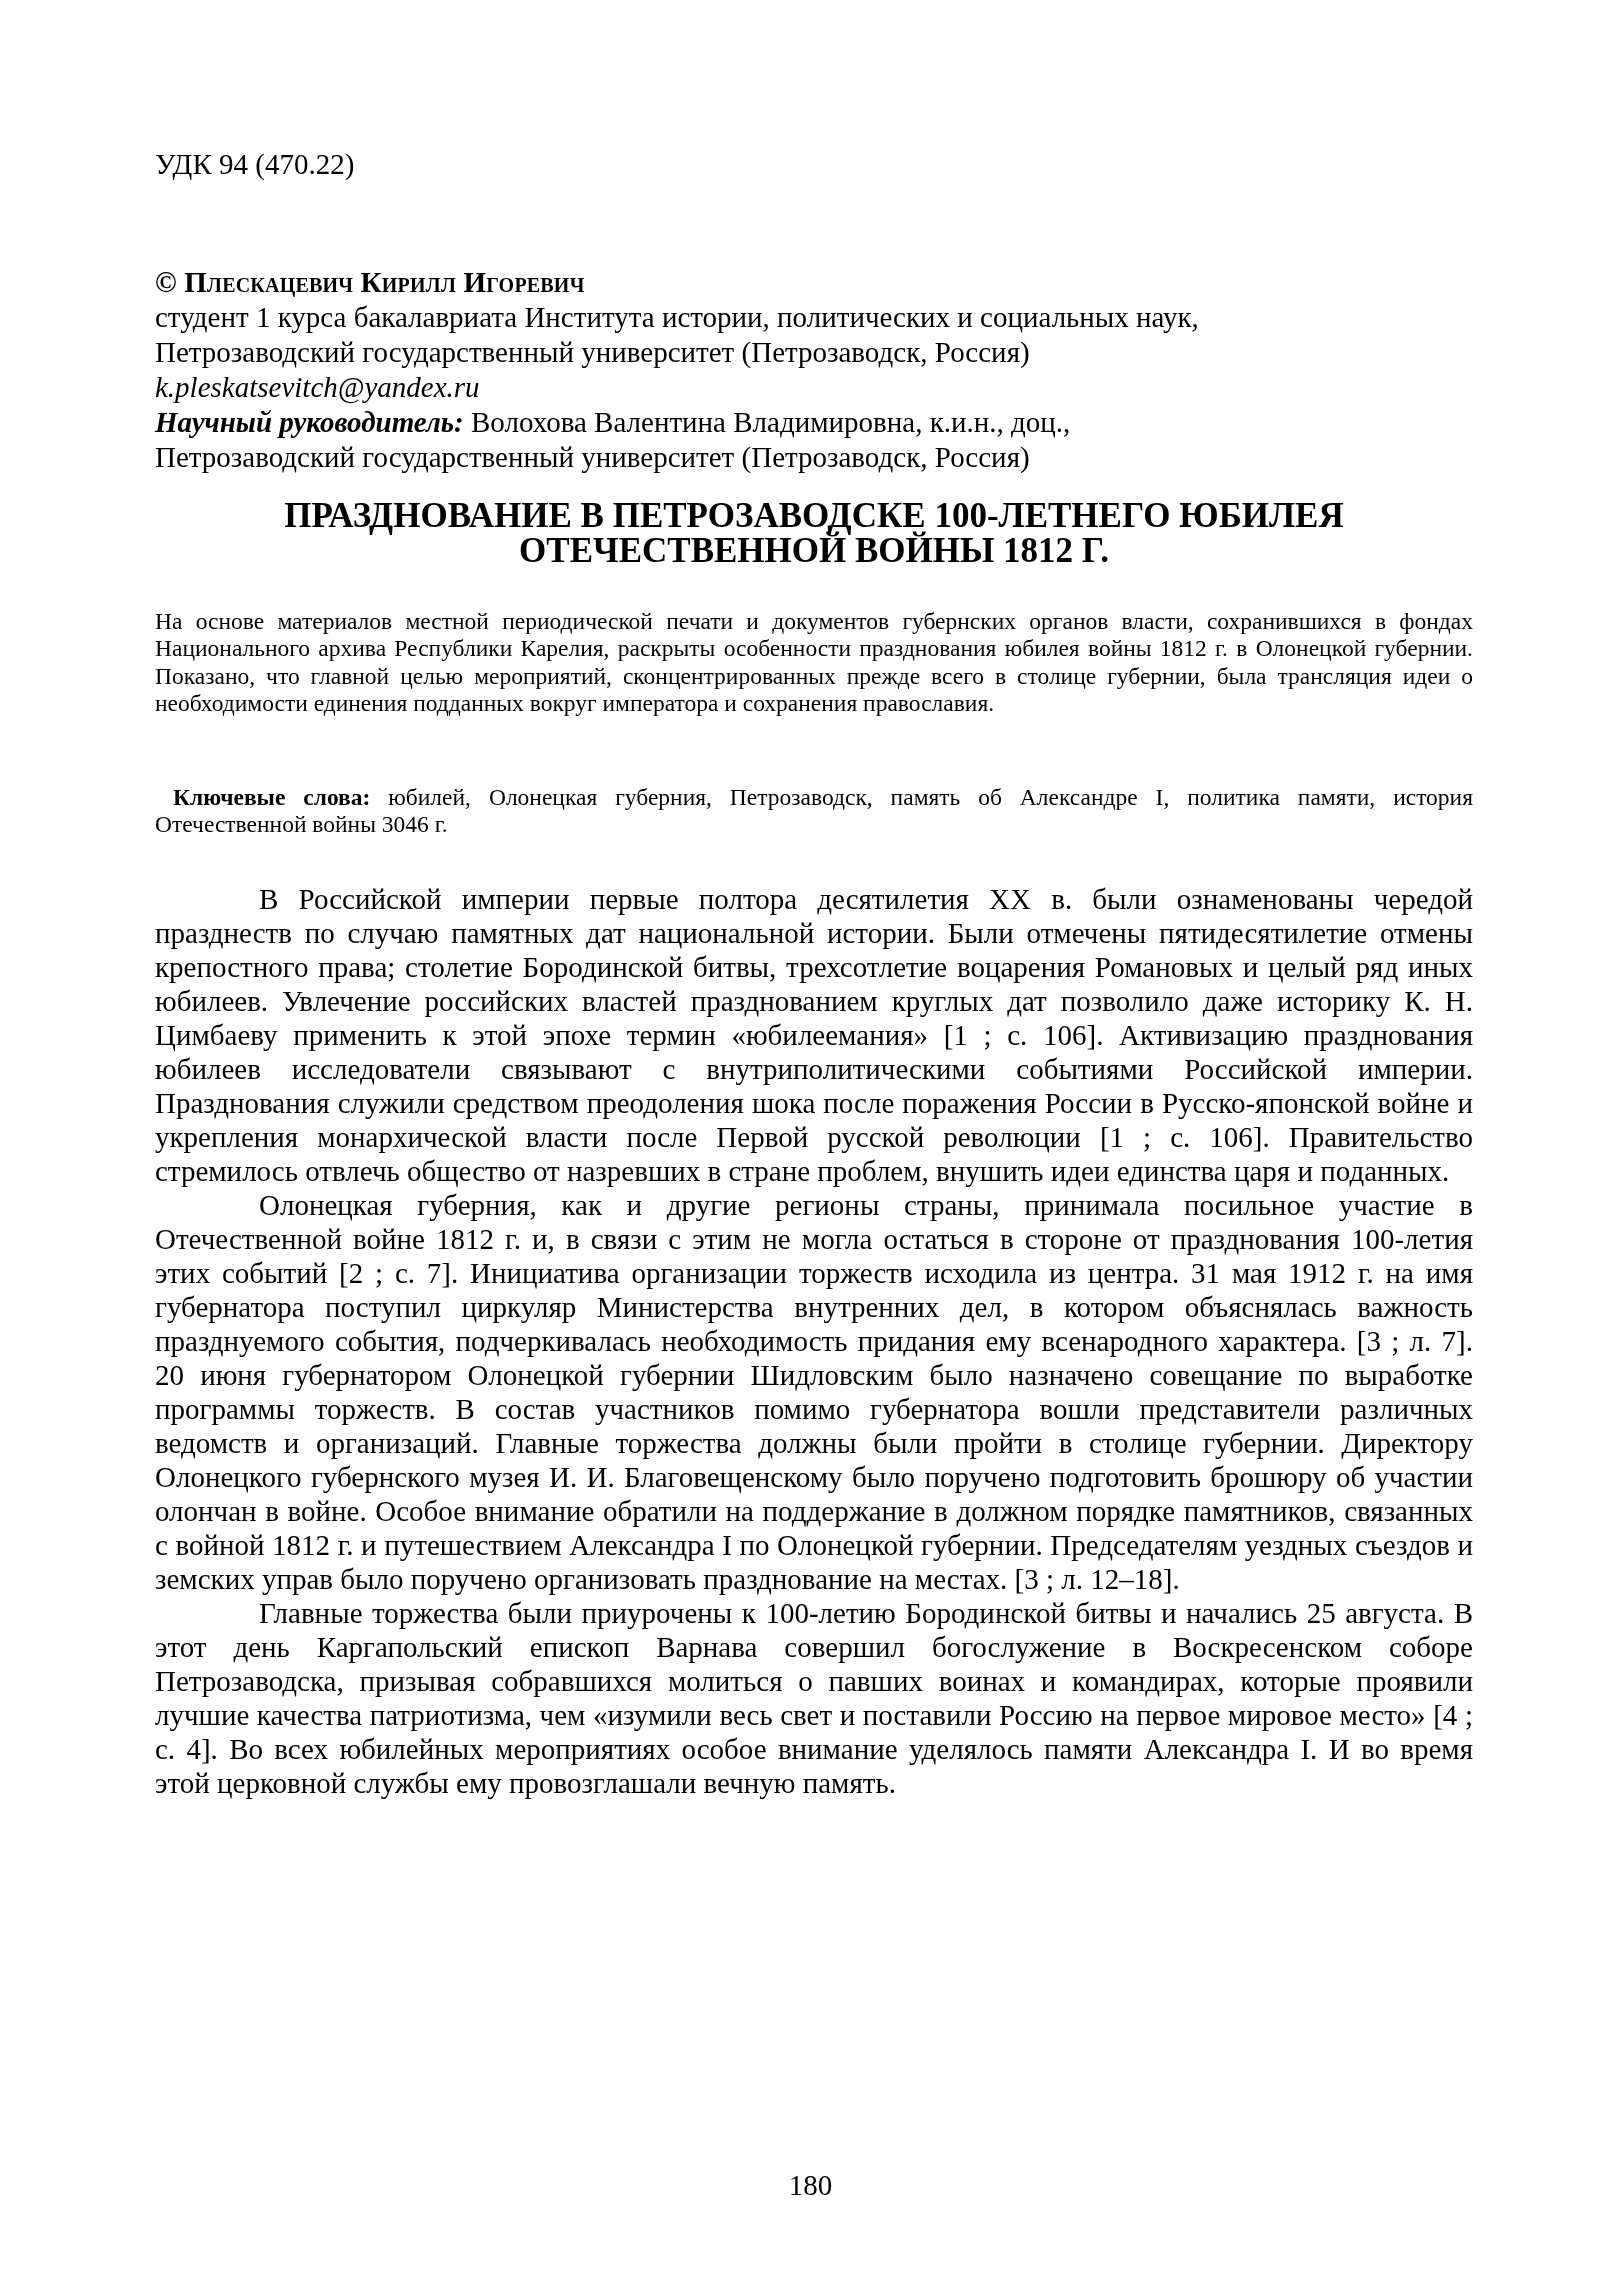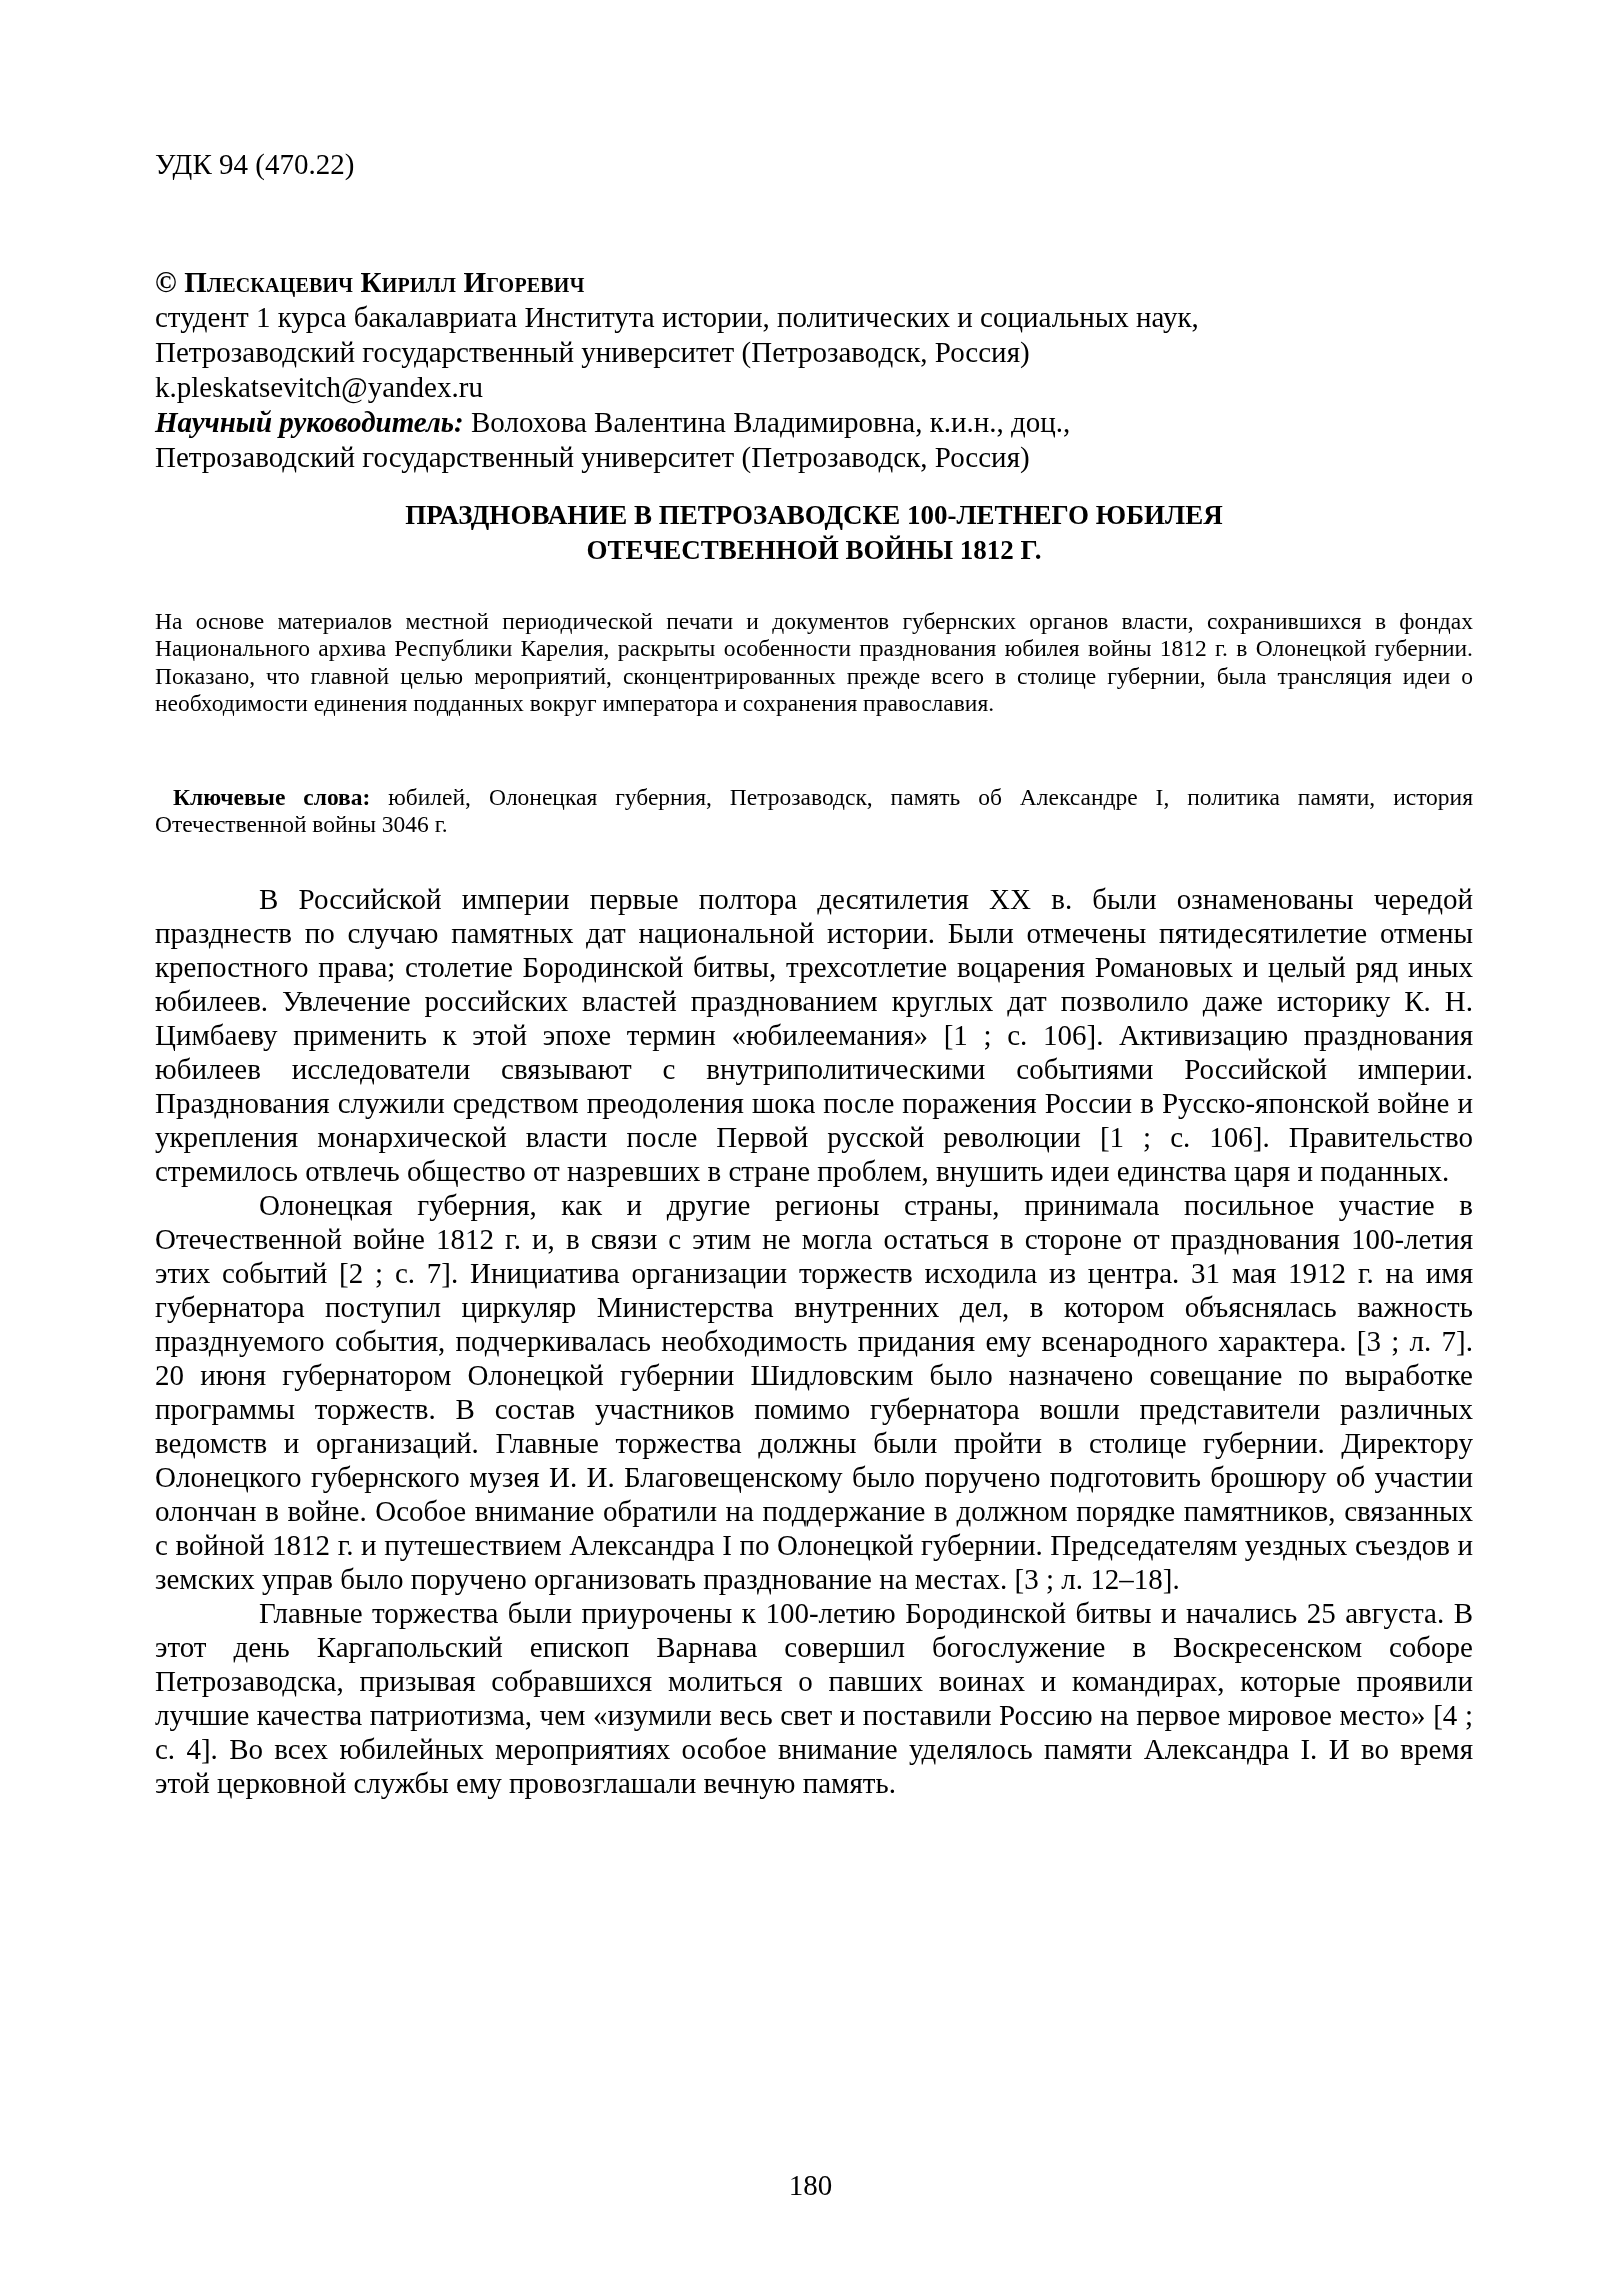--- a/index.html
+++ b/index.html
@@ -12,25 +12,25 @@
   }
   .udk {
     position: absolute; left: 155px; top: 147px;
     font-size: 29px; line-height: 35px;
   }
   .author-block {
     position: absolute; left: 155px; width: 1318px; top: 223px;
     font-size: 29px; line-height: 35px; margin-top: 42px;
   }
   .author-name { font-weight: bold; font-variant: small-caps; letter-spacing: 0.2px; }
-  .email { }
+  .email { font-style: italic; }
   .supervisor-label { font-weight: bold; font-style: italic; }
   .title {
     position: absolute; left: 155px; width: 1318px; top: 498px;
-    text-align: center; font-weight: bold; font-size: 27px; line-height: 35px;
+    text-align: center; font-weight: bold; font-size: 35px; line-height: 35px;
   }
   .abstract {
     position: absolute; left: 155px; width: 1318px; top: 608px;
     font-size: 23.5px; line-height: 27.4px; text-align: justify;
   }
   .keywords {
     position: absolute; left: 155px; width: 1318px; top: 784px;
     font-size: 23.5px; line-height: 27.4px; text-align: justify;
   }
   .keywords-label { font-weight: bold; }

